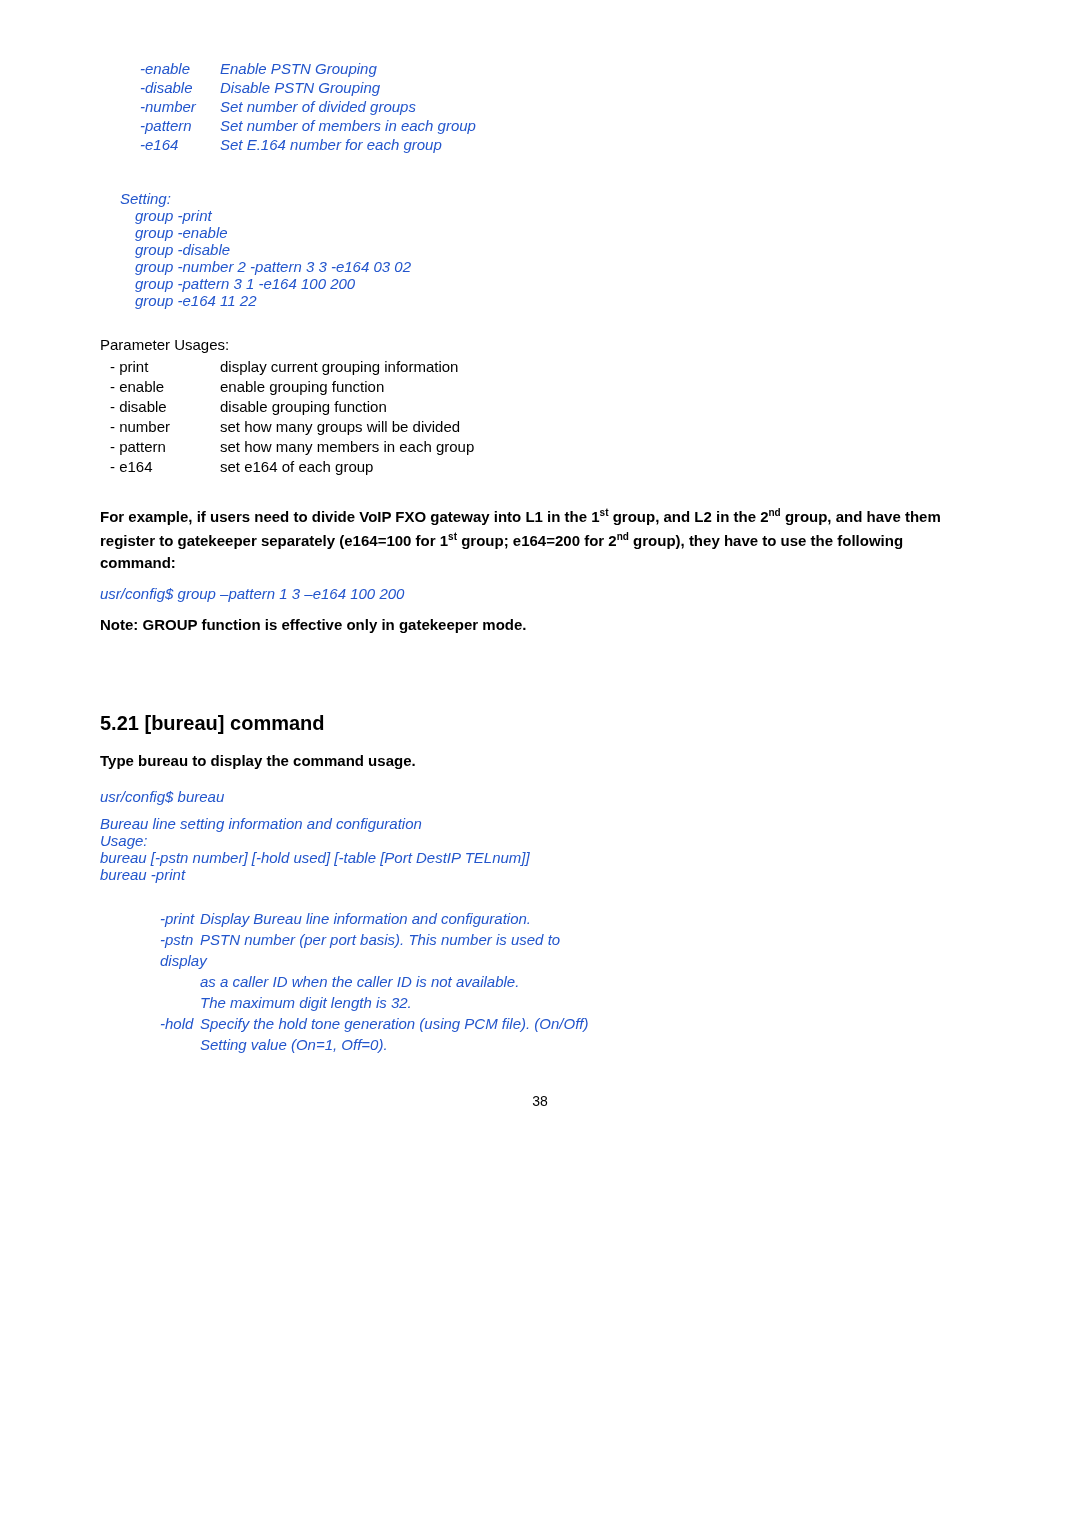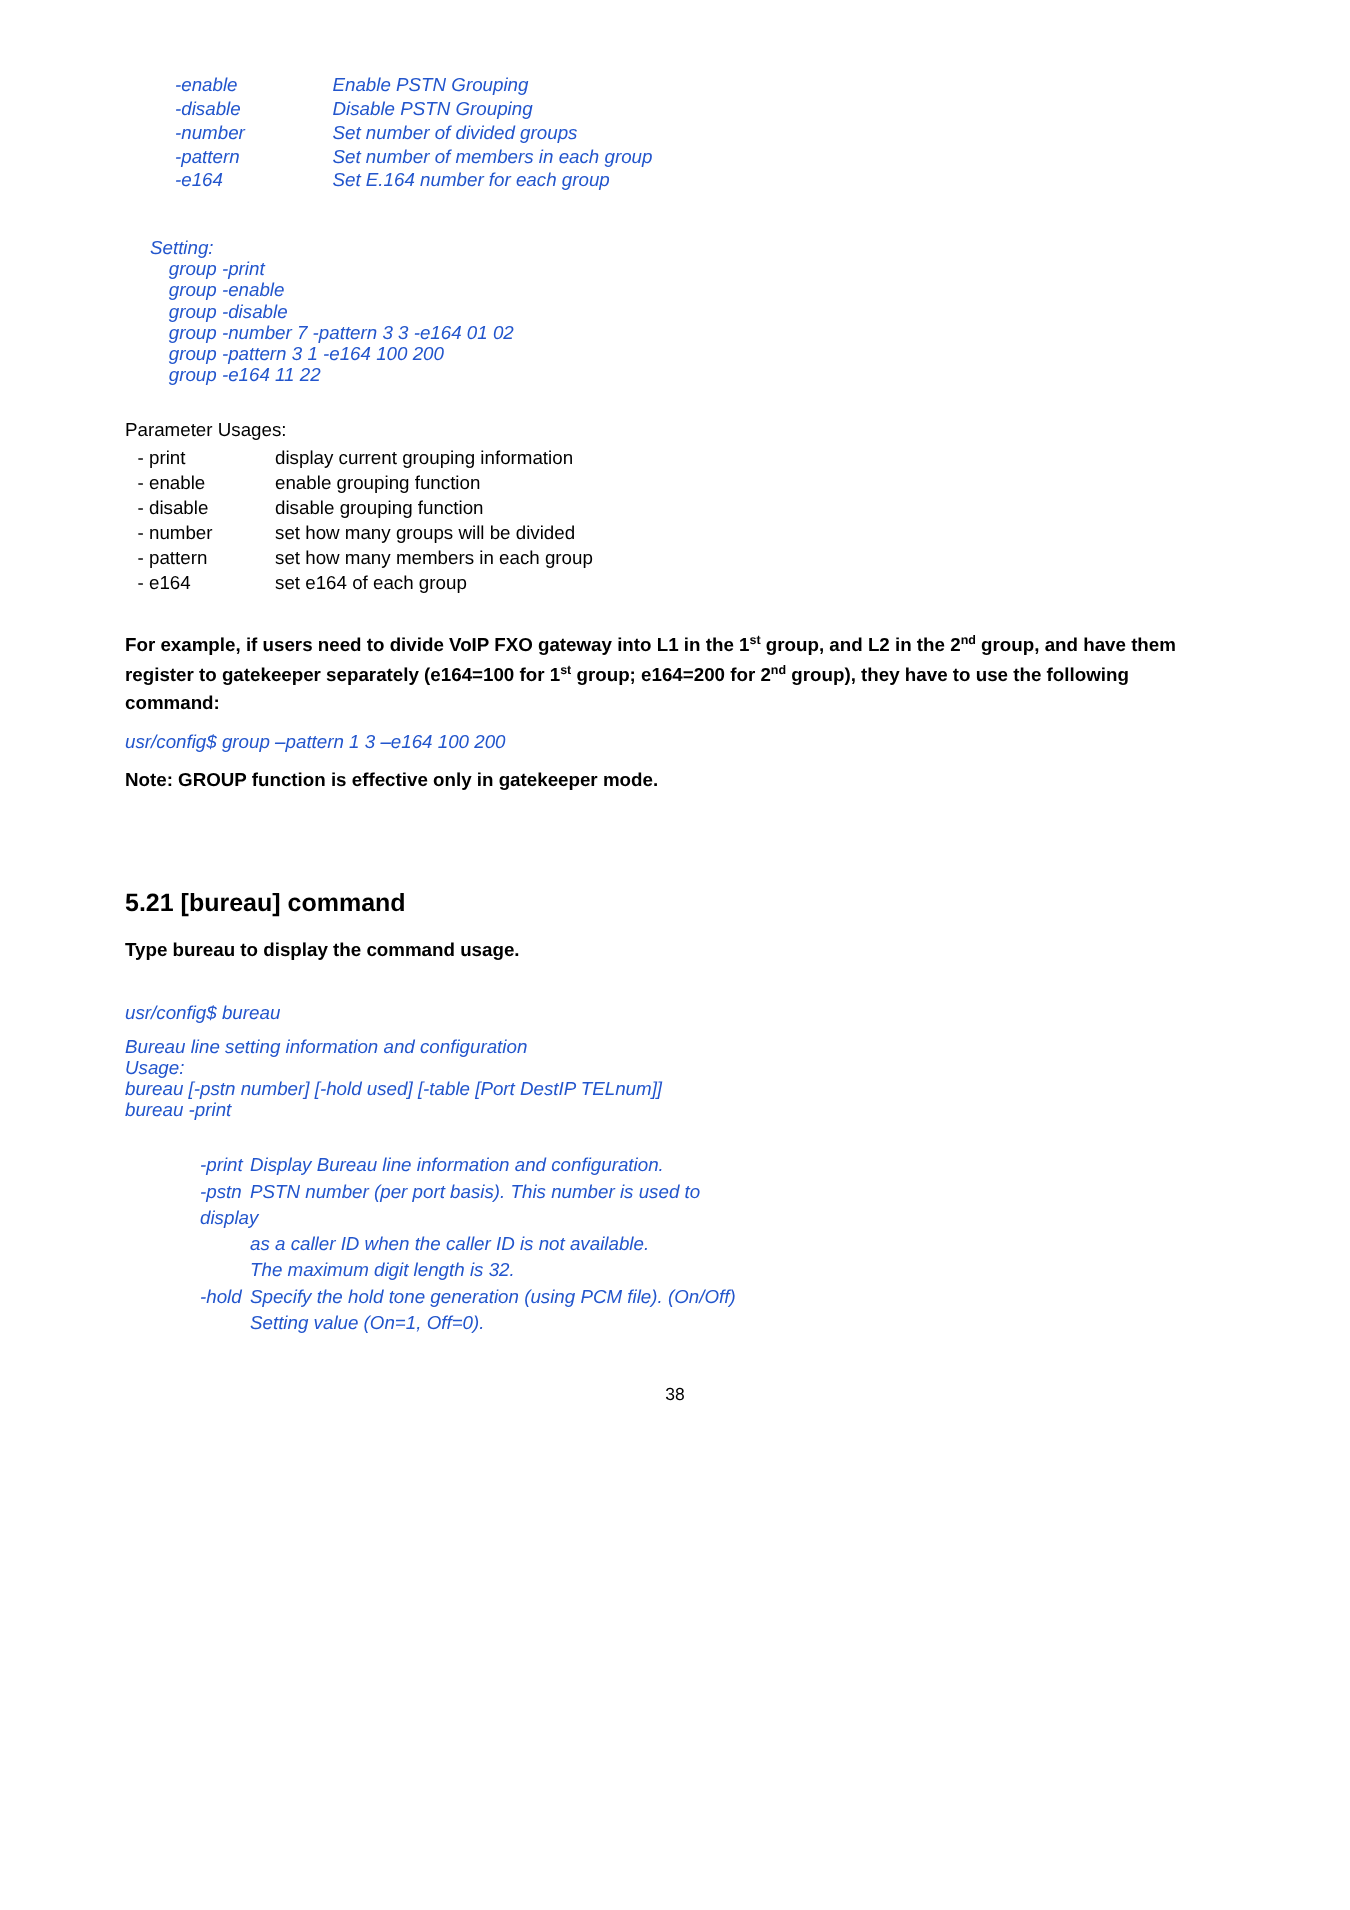--- a/index.html
+++ b/index.html
@@ -19,21 +19,20 @@
     .blue-italic {
       color: #2255cc;
       font-style: italic;
     }
     .param-table {
       margin: 0 0 10px 0;
     }
     .param-table .row {
       display: flex;
       margin-bottom: 2px;
-      gap: 46px;
     }
     .param-table .col-left {
       min-width: 120px;
       font-style: italic;
       color: #2255cc;
       padding-left: 40px;
     }
     .param-table .col-right {
       color: #2255cc;
       font-style: italic;
@@ -127,21 +126,21 @@
 </div>
 
 <br>
 
 
 <div class="example-block">
   <span class="blue-italic">Setting:</span><br>
   <span class="blue-italic" style="padding-left:15px;display:block;">group -print</span>
   <span class="blue-italic" style="padding-left:15px;display:block;">group -enable</span>
   <span class="blue-italic" style="padding-left:15px;display:block;">group -disable</span>
-  <span class="blue-italic" style="padding-left:15px;display:block;">group -number 7 -pattern 3 3 -e164 01 02</span>
+  <span class="blue-italic" style="padding-left:15px;display:block;">group -number 2 -pattern 3 3 -e164 03 02</span>
   <span class="blue-italic" style="padding-left:15px;display:block;">group -pattern 3 1 -e164 100 200</span>
   <span class="blue-italic" style="padding-left:15px;display:block;">group -e164 11 22</span>
 </div>
 
 <br>
 
 
 <div>
   <div style="margin-bottom:5px;">Parameter Usages:</div>
   <div class="usage-table">
@@ -191,21 +190,21 @@
 <br><br>
 
 
 <div>
   <h2 class="section-title">5.21 [bureau] command</h2>
 
   <p>
     Type <strong>bureau</strong> to display the command usage.
   </p>
 
-  <div class="command-line" style="margin-top:29px;">usr/config$ bureau</div>
+  <div class="command-line" style="margin-top:15px;">usr/config$ bureau</div>
 
   <div style="margin:10px 0;">
     <span class="blue-italic" style="display:block;">Bureau line setting information and configuration</span>
     <span class="blue-italic" style="display:block;">Usage:</span>
     <span class="blue-italic" style="display:block;">bureau [-pstn number] [-hold used] [-table [Port DestIP TELnum]]</span>
     <span class="blue-italic" style="display:block;">bureau -print</span>
   </div>
 
   <br>
 

